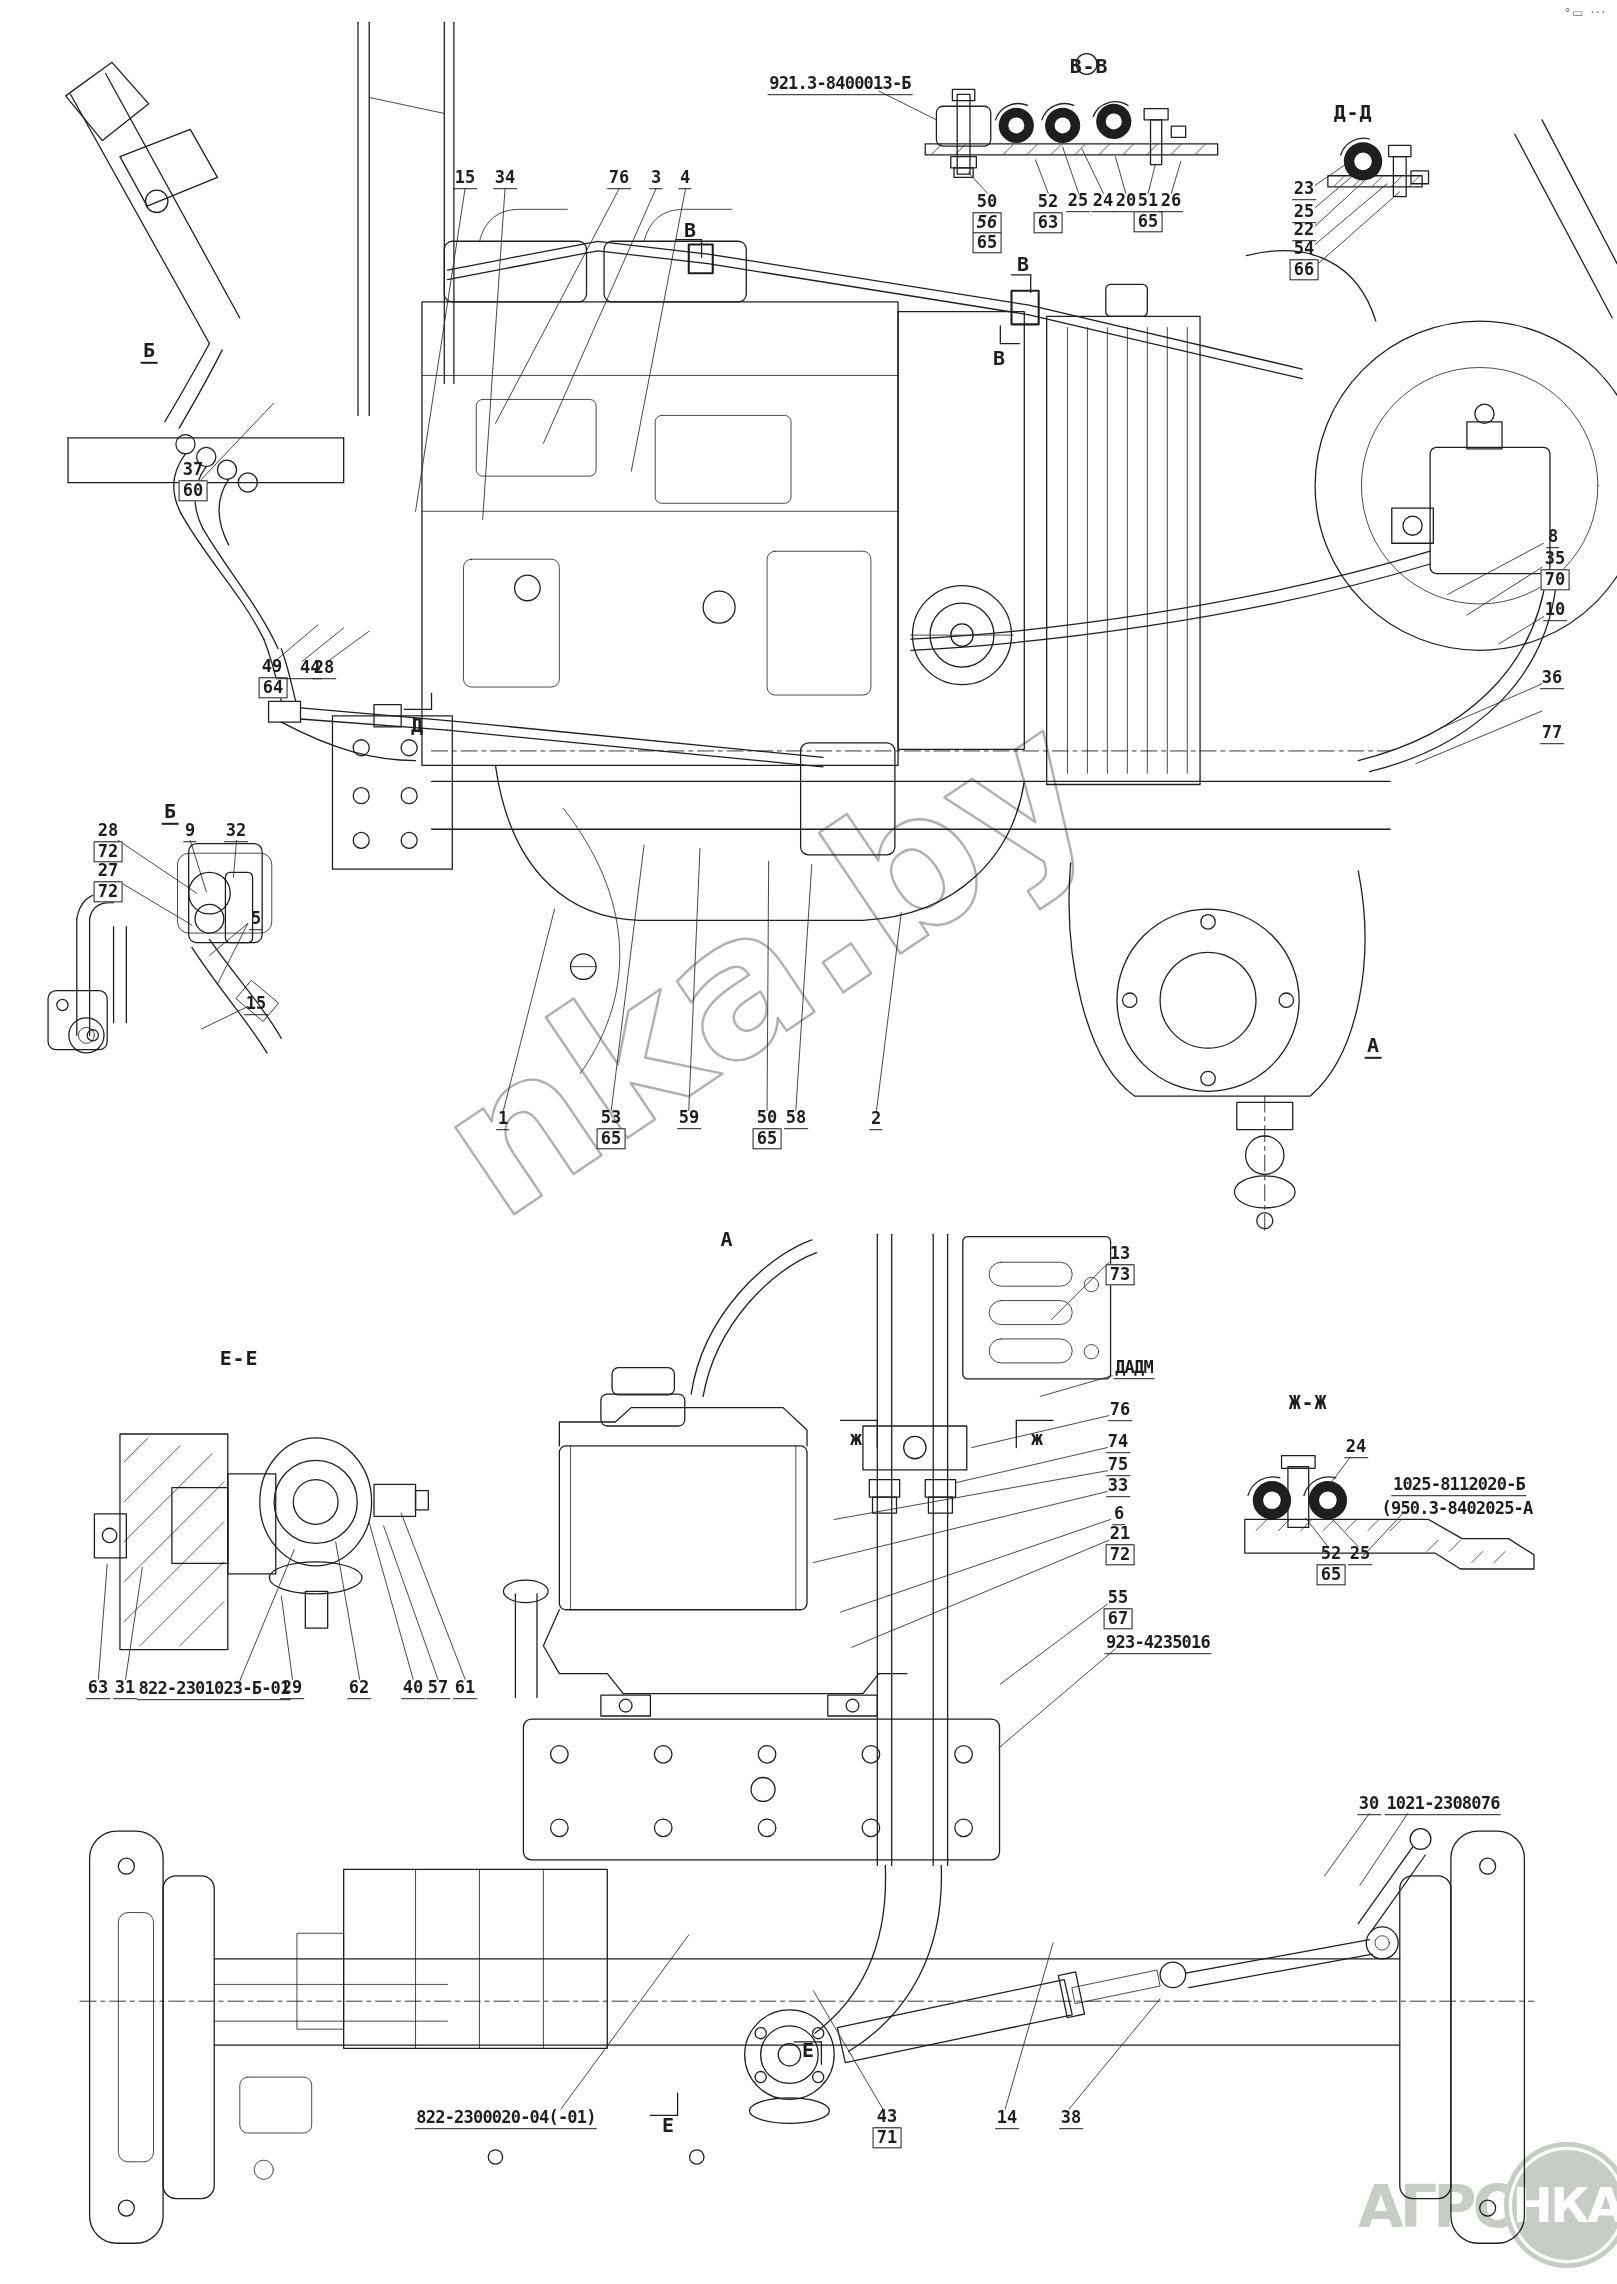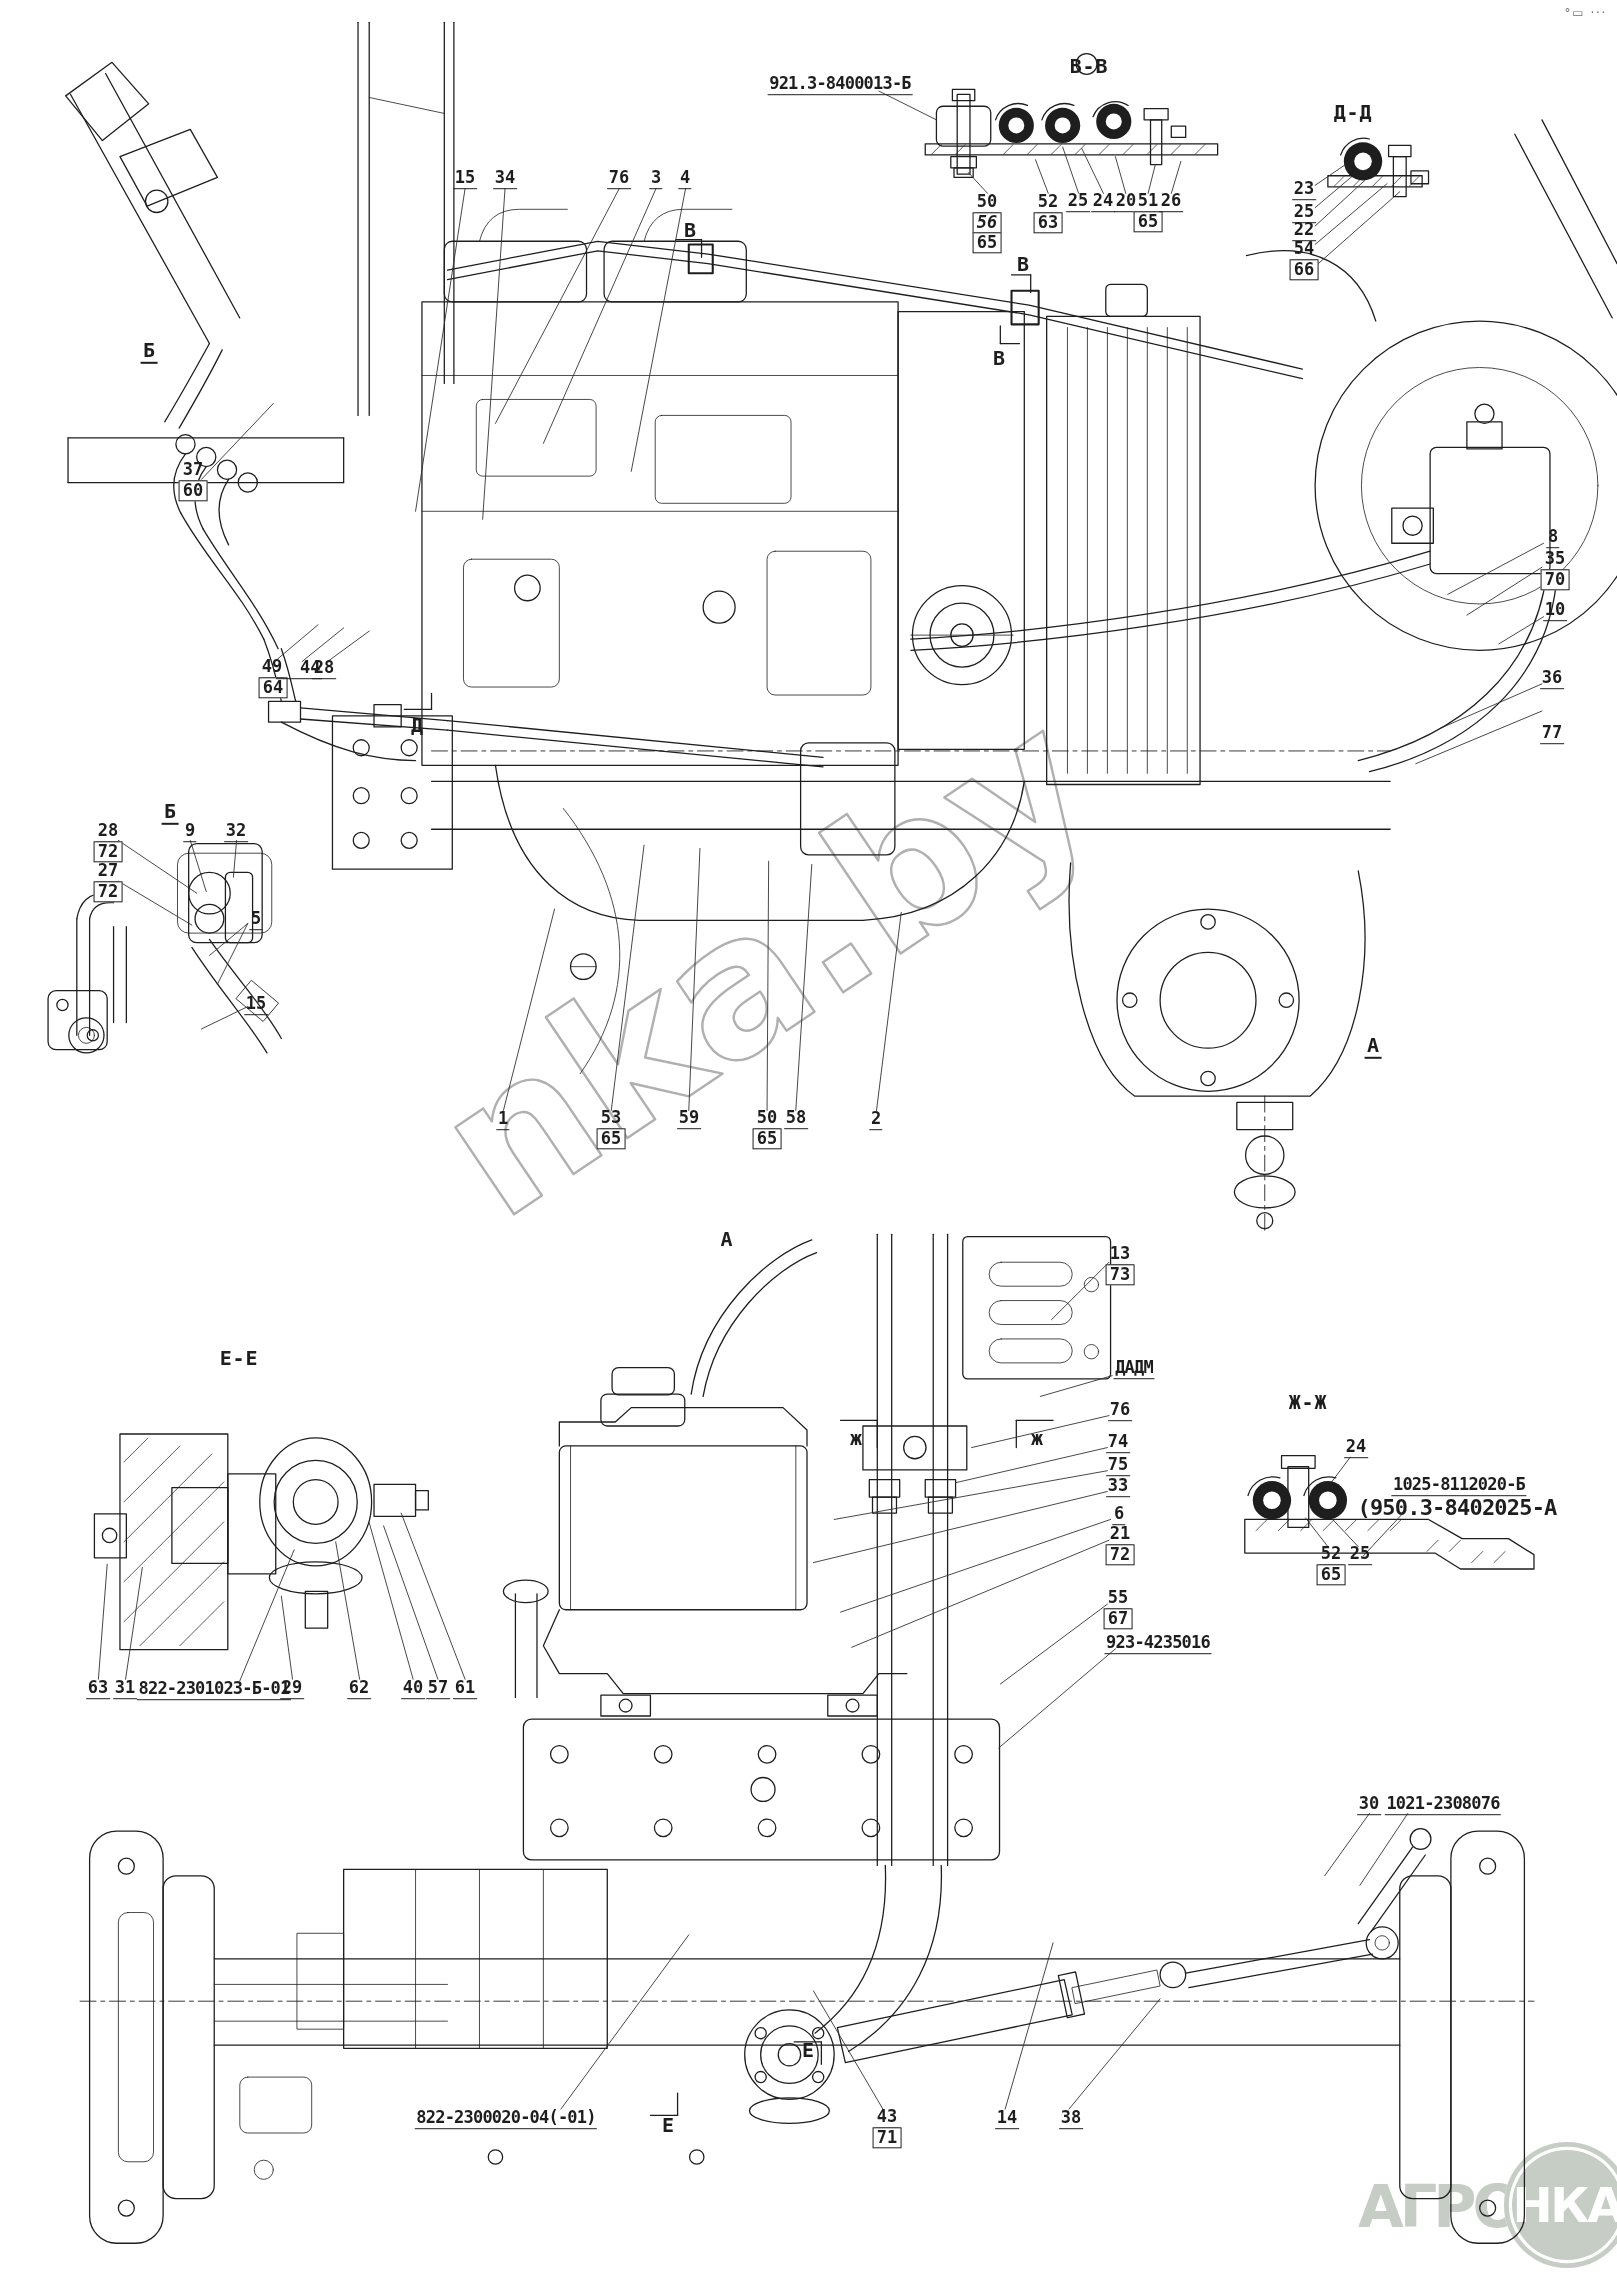--- a/index.html
+++ b/index.html
@@ -28,21 +28,21 @@
     opacity:.85;
   }
   #labels{position:absolute;left:0;top:0;width:100%;height:100%;z-index:3;}
   .lbl{
     position:absolute;transform:translate(-50%,-50%);
     color:var(--ink);font-weight:bold;white-space:nowrap;line-height:1;
   }
   .s-num{font-size:17px;padding:0 1.6px 1.6px;border-bottom:1.6px solid var(--ink);}
   .s-box{font-size:17px;padding:0.8px 3.2px 1.6px;border:1.6px solid var(--ink);background:#fff;}
   .s-part{font-size:17px;letter-spacing:-0.8px;padding:0 1.6px 1.6px;border-bottom:1.6px solid var(--ink);}
-  .s-partn{font-size:22px;letter-spacing:-0.8px;}
+  .s-partn{font-size:17px;letter-spacing:-0.8px;}
   .s-title{font-size:20px;letter-spacing:0.8px;}
   .s-titleu{font-size:20px;padding:0 2.4px 2.4px;border-bottom:2px solid var(--ink);}
   .s-marker{font-size:20px;}
   #corner-marks{
     position:absolute;right:11.2px;top:6.4px;z-index:3;color:#6d6d6d;
     font-size:12px;letter-spacing:1.6px;font-family:"DejaVu Sans",sans-serif;
   }
   #logo{
     position:absolute;left:1358px;top:2138px;z-index:1;height:133px;
     display:flex;align-items:center;color:var(--logo);

